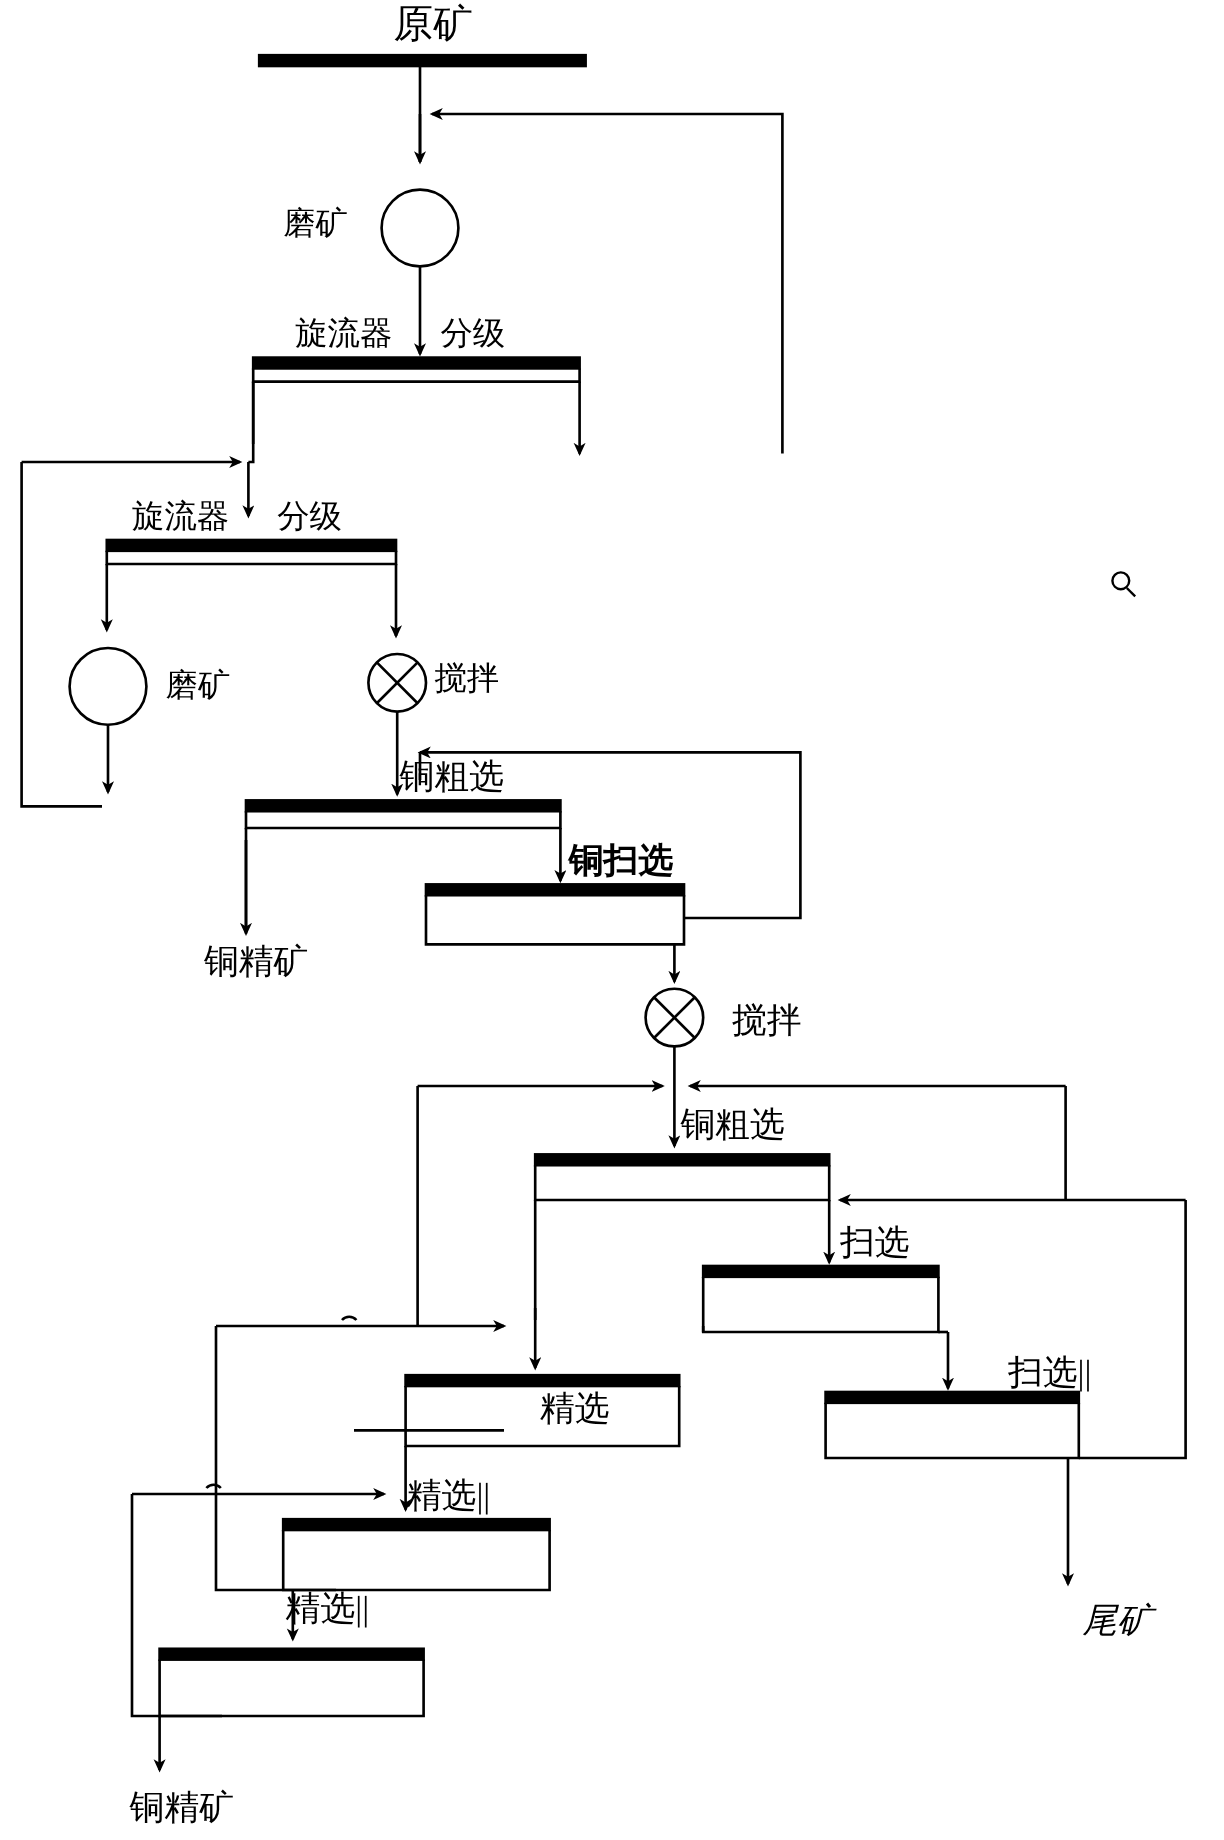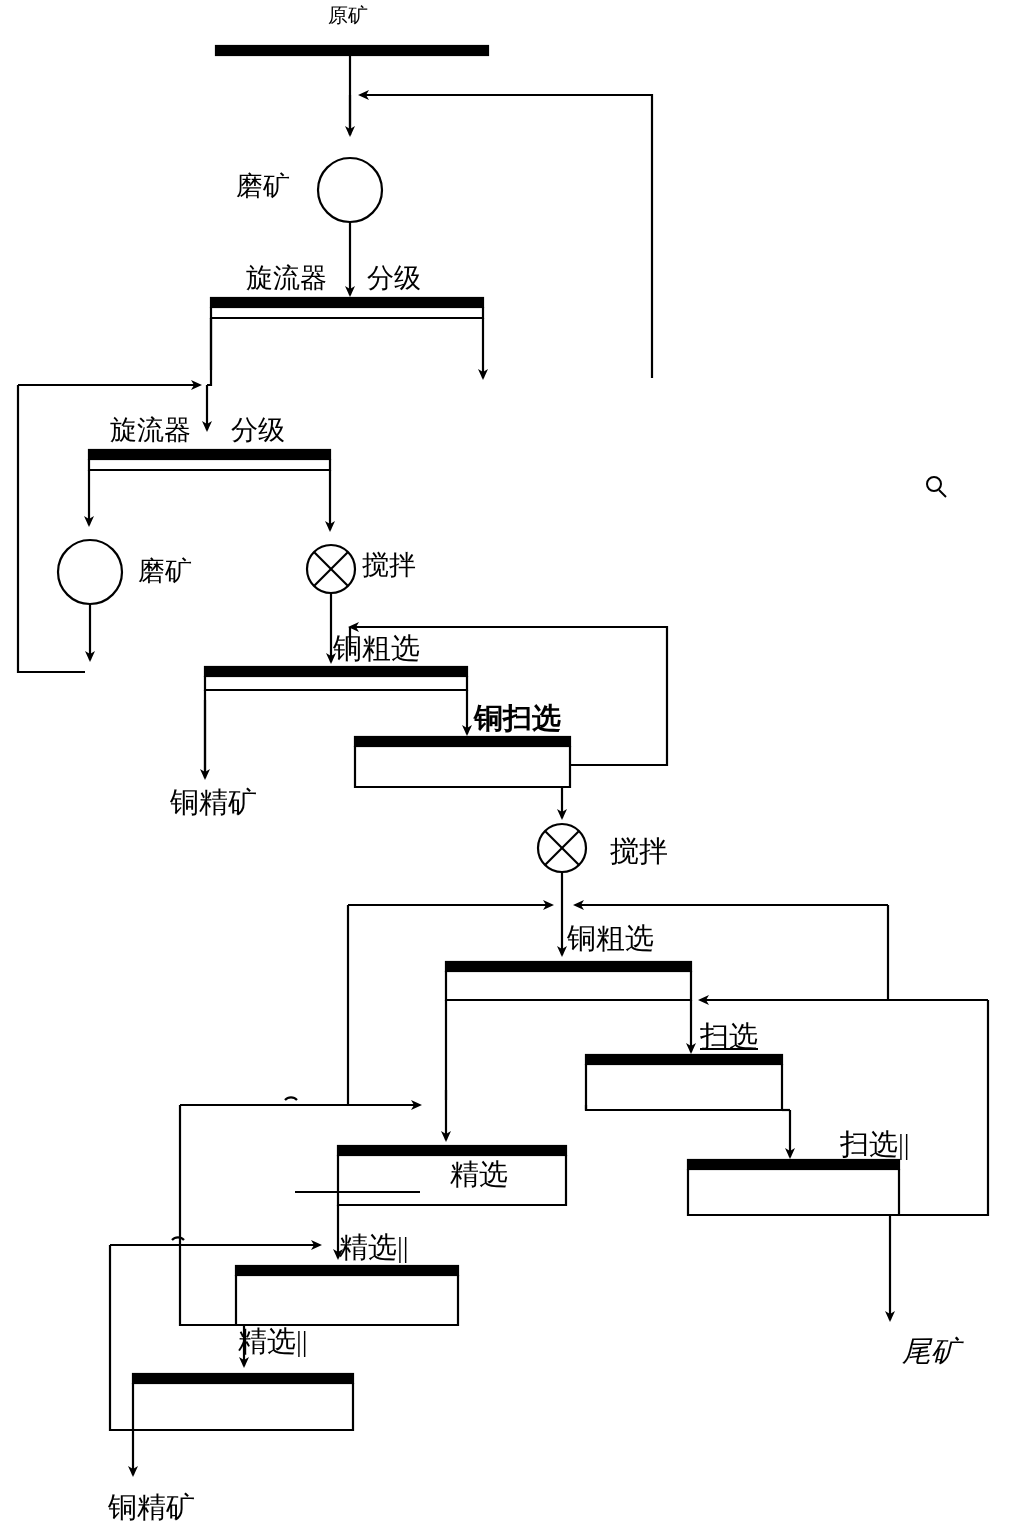--- a/index.html
+++ b/index.html
@@ -160,34 +160,34 @@
 
       <line x1="133" y1="1430" x2="133" y2="1475" marker-end="url(#arrow)"></line>
 
       <g stroke-width="2">
         <circle cx="934" cy="484" r="7" fill="none"></circle>
         <line x1="939" y1="490" x2="946" y2="497"></line>
       </g>
     </g>
   </svg>
 
-  <div class="lbl" style="left:328px; top:5px;   font-size:20px;">原矿</div>
+  <div class="lbl" style="left:328px; top:5px;   font-size:33px;">原矿</div>
   <div class="lbl" style="left:236px; top:173px; font-size:27px;">磨矿</div>
   <div class="lbl" style="left:246px; top:265px; font-size:27px;">旋流器</div>
   <div class="lbl" style="left:367px; top:265px; font-size:27px;">分级</div>
   <div class="lbl" style="left:110px; top:417px; font-size:27px;">旋流器</div>
   <div class="lbl" style="left:231px; top:417px; font-size:27px;">分级</div>
   <div class="lbl" style="left:138px; top:558px; font-size:27px;">磨矿</div>
   <div class="lbl" style="left:362px; top:552px; font-size:27px;">搅拌</div>
   <div class="lbl" style="left:333px; top:634px;">铜粗选</div>
   <div class="lbl" style="left:474px; top:704px;font-weight:bold;">铜扫选</div>
   <div class="lbl" style="left:170px; top:788px;">铜精矿</div>
   <div class="lbl" style="left:610px; top:837px;">搅拌</div>
   <div class="lbl" style="left:567px; top:924px;">铜粗选</div>
-  <div class="lbl" style="left:700px; top:1022px;text-decoration:underline;">扫选</div>
+  <div class="lbl" style="left:700px; top:1022px;">扫选</div>
   <div class="lbl" style="left:450px; top:1112px;margin-top:48px;">精选</div>
   <div class="lbl" style="left:840px; top:1130px;font-family:Liberation Serif, serif;">扫选||</div>
   <div class="lbl" style="left:339px; top:1233px;">精选||</div>
   <div class="lbl" style="left:238px; top:1327px;">精选||</div>
   <div class="lbl" style="left:902px; top:1337px;font-style:italic;">尾矿</div>
   <div class="lbl" style="left:108px; top:1493px;">铜精矿</div>
 
 </div>
 
 </body></html>

